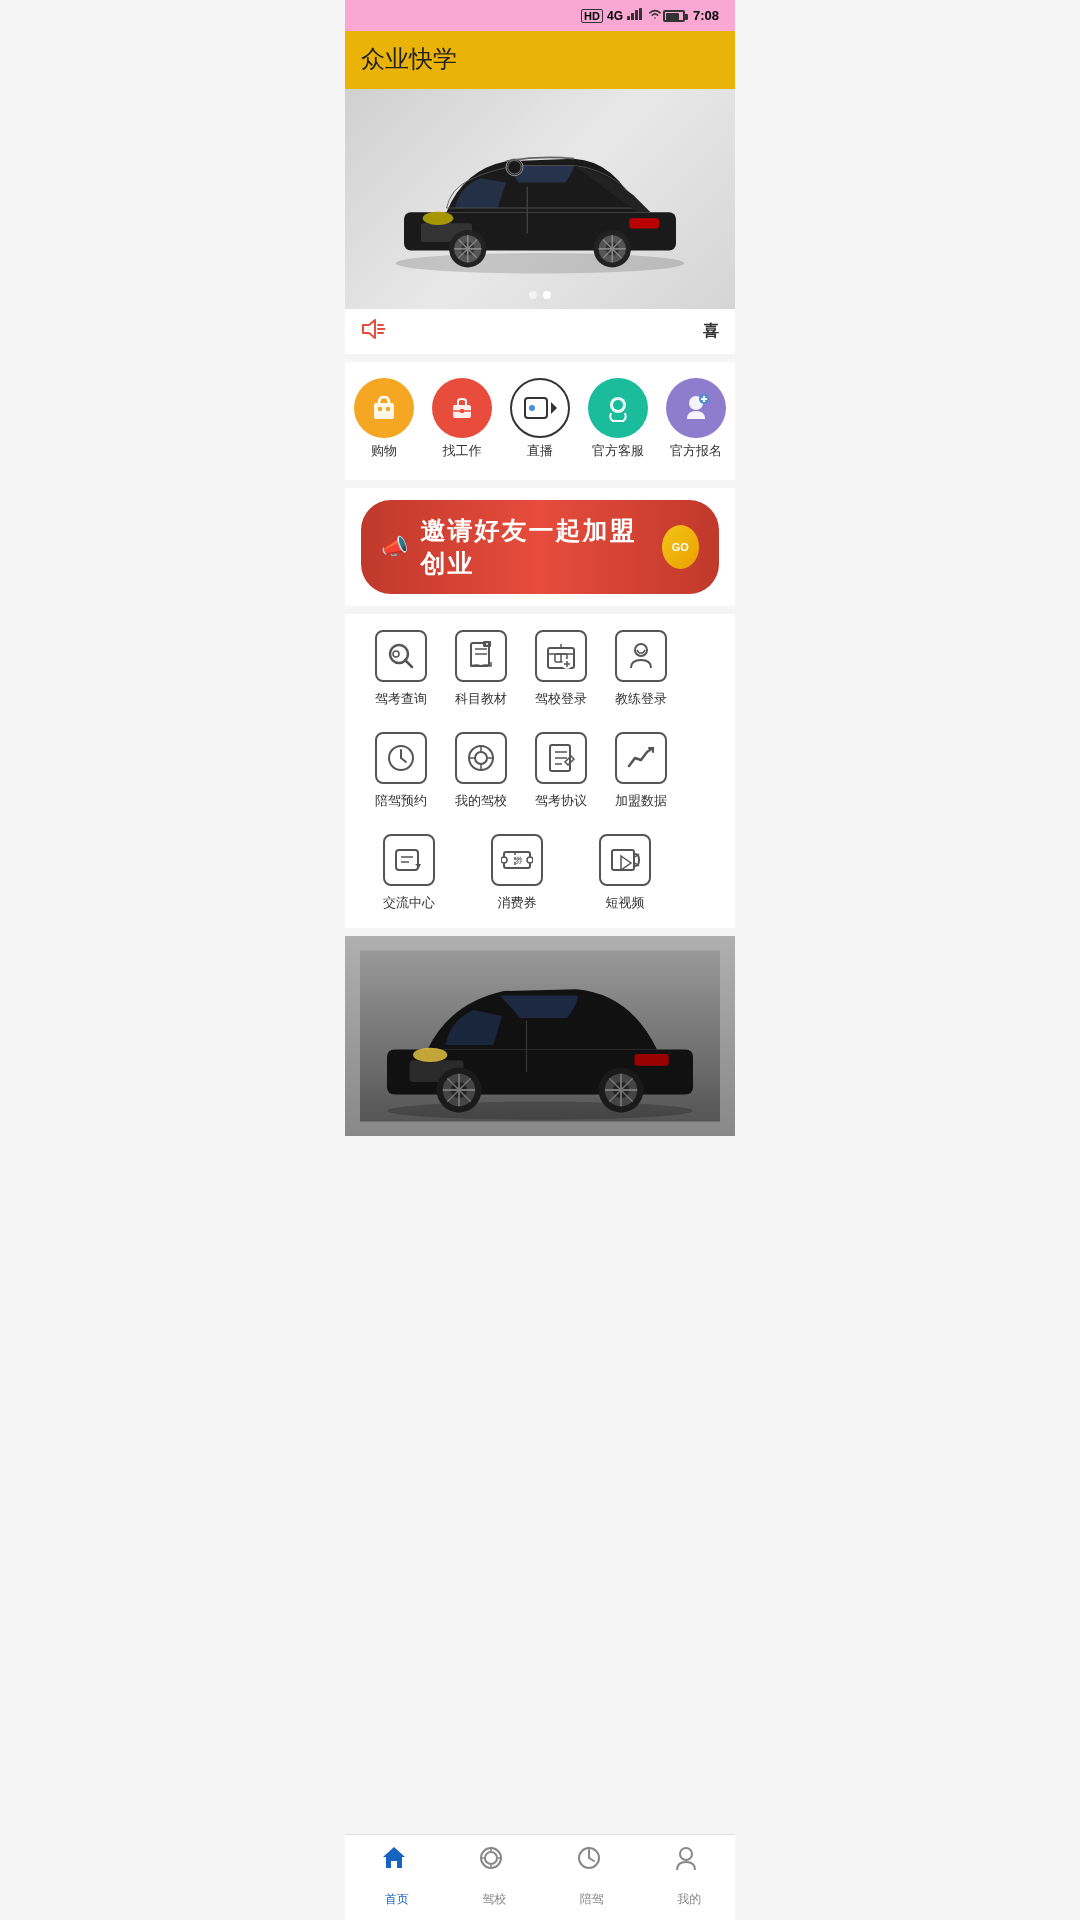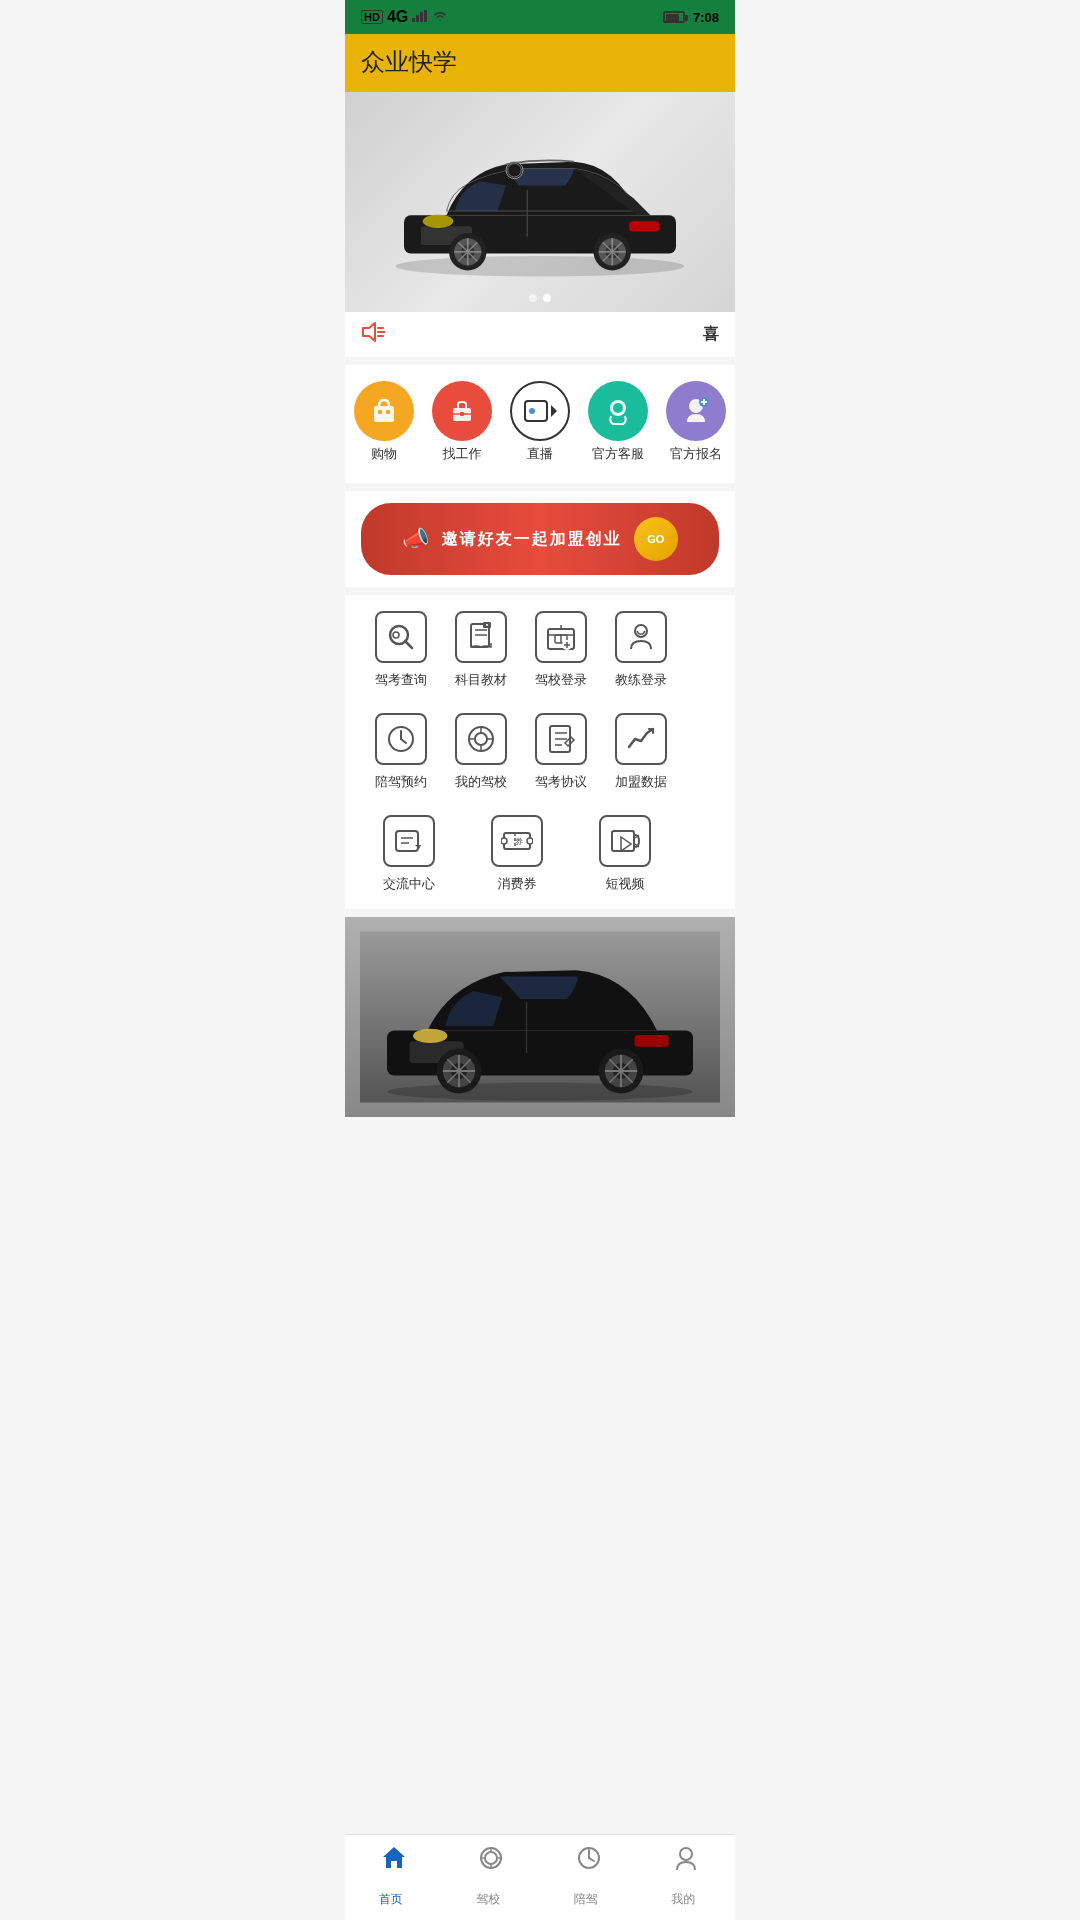--- a/index.html
+++ b/index.html
@@ -8,23 +8,23 @@
       font-family: -apple-system, "PingFang SC", "Microsoft YaHei", sans-serif;
       background: #f5f5f5;
       width: 390px;
       margin: 0 auto;
       position: relative;
       overflow-x: hidden;
     }
 
     
     .status-bar {
-      background: #15803d;
-      display: flex;
-      justify-content: space-between;
+      background: #f9a8d4;
+      display: flex;
+      justify-content: flex-end;
       align-items: center;
       padding: 8px 16px;
       font-size: 13px;
       font-weight: 600;
     }
     .status-left { display: flex; align-items: center; gap: 4px; }
     .status-right { display: flex; align-items: center; gap: 6px; }
     .battery-icon {
       display: inline-block;
       width: 22px; height: 12px;
@@ -146,21 +146,21 @@
       border-radius: 30px;
       padding: 14px 20px;
       display: flex;
       align-items: center;
       justify-content: center;
       gap: 12px;
       position: relative;
     }
     .invite-text {
       color: #fff;
-      font-size: 16px;
+      font-size: 25px;
       font-weight: bold;
       letter-spacing: 2px;
     }
     .invite-go {
       background: linear-gradient(135deg, #f5c518, #e8a000);
       border-radius: 50%;
       width: 44px; height: 44px;
       display: flex;
       align-items: center;
       justify-content: center;
@@ -231,21 +231,21 @@
       background: #fff;
       border-top: 1px solid #e0e0e0;
       display: flex;
       justify-content: space-around;
       padding: 8px 0 12px;
       z-index: 100;
     }
     .nav-item {
       display: flex;
       flex-direction: column;
-      align-items: flex-start;
+      align-items: flex-end;
       gap: 18px;
     }
     .nav-icon {
       width: 30px; height: 30px;
       display: flex;
       align-items: center;
       justify-content: center;
       font-size: 24px;
     }
     .nav-label {
@@ -255,21 +255,21 @@
     .nav-label.active { color: #1565C0; }
     .nav-icon.active { color: #1565C0; }
     .nav-icon.inactive { color: #888; }
   </style>
 </head>
 <body>
 
 <div class="status-bar">
   <div class="status-left">
     <span style="font-size:11px;border:1px solid #333;padding:0 2px;border-radius:2px;">HD</span>
-    <span style="font-size:16px;">4G</span>
+    <span style="font-size:12px;">4G</span>
     <span>
       <svg width="16" height="12" viewBox="0 0 16 12">
         <rect x="0" y="8" width="3" height="4" fill="#333" rx="0.5"></rect>
         <rect x="4" y="5" width="3" height="7" fill="#333" rx="0.5"></rect>
         <rect x="8" y="2" width="3" height="10" fill="#333" rx="0.5"></rect>
         <rect x="12" y="0" width="3" height="12" fill="#333" rx="0.5"></rect>
       </svg>
     </span>
     <span>
       <svg width="16" height="12" viewBox="0 0 20 14">

